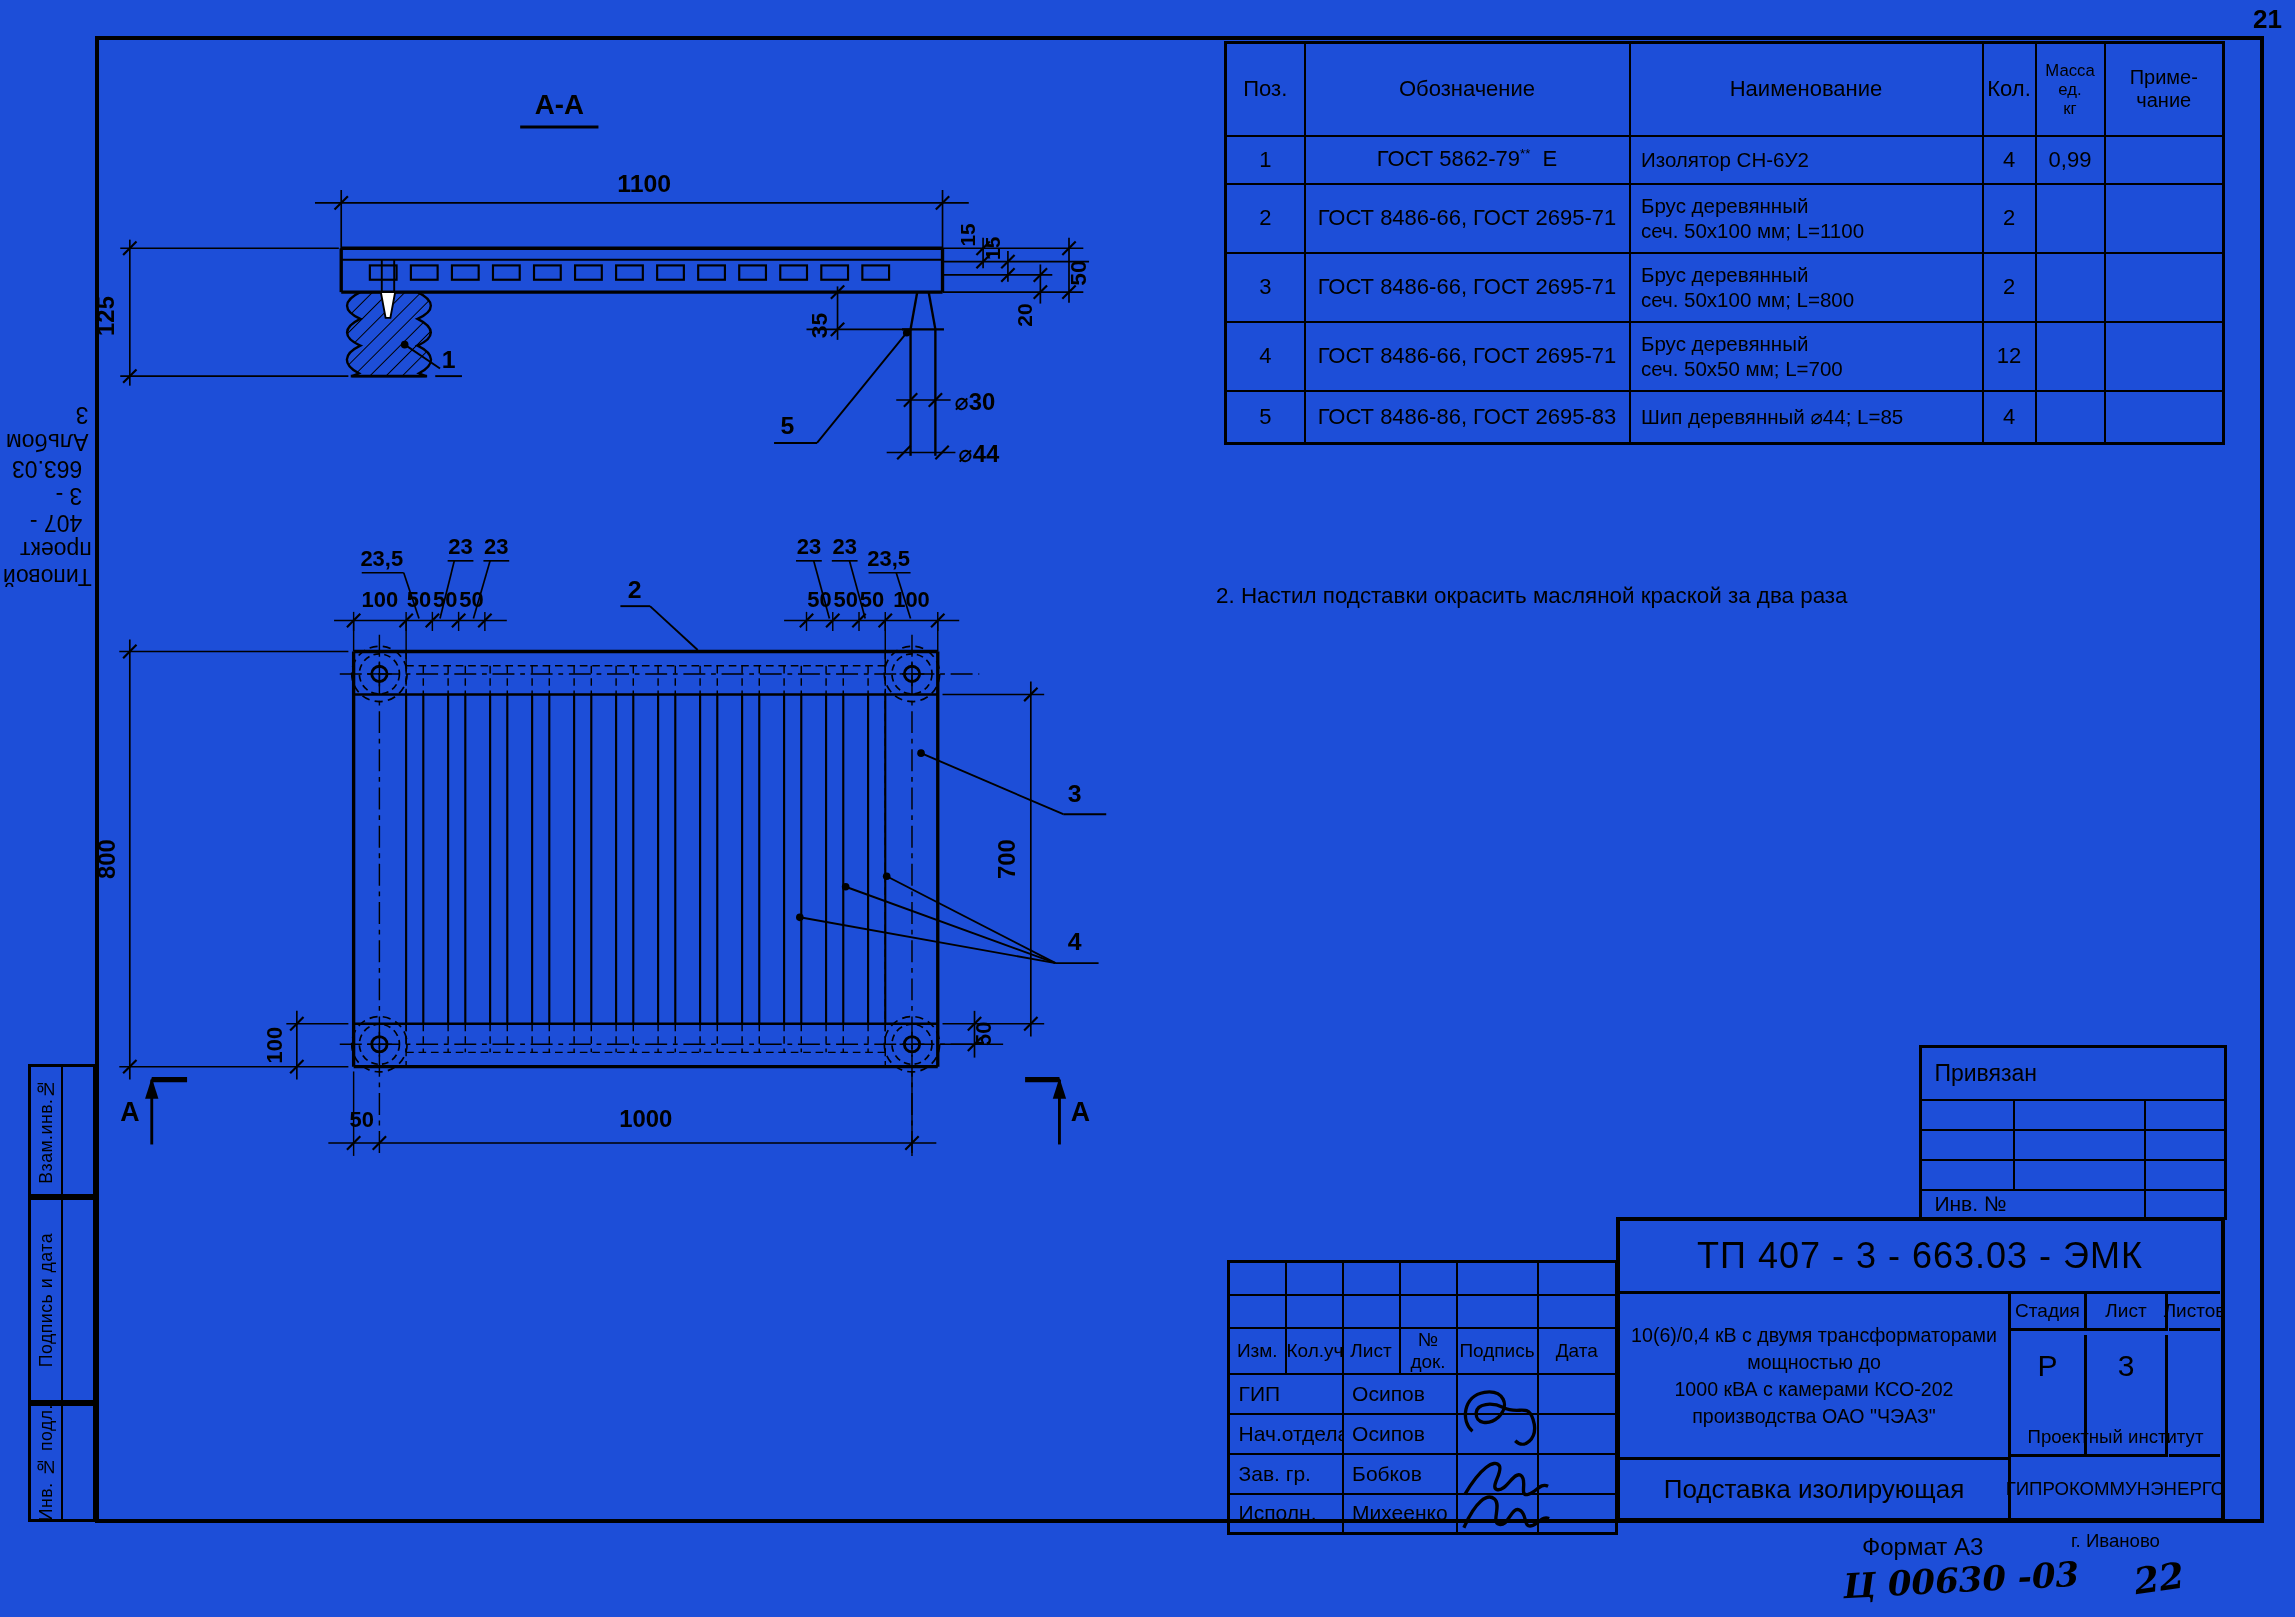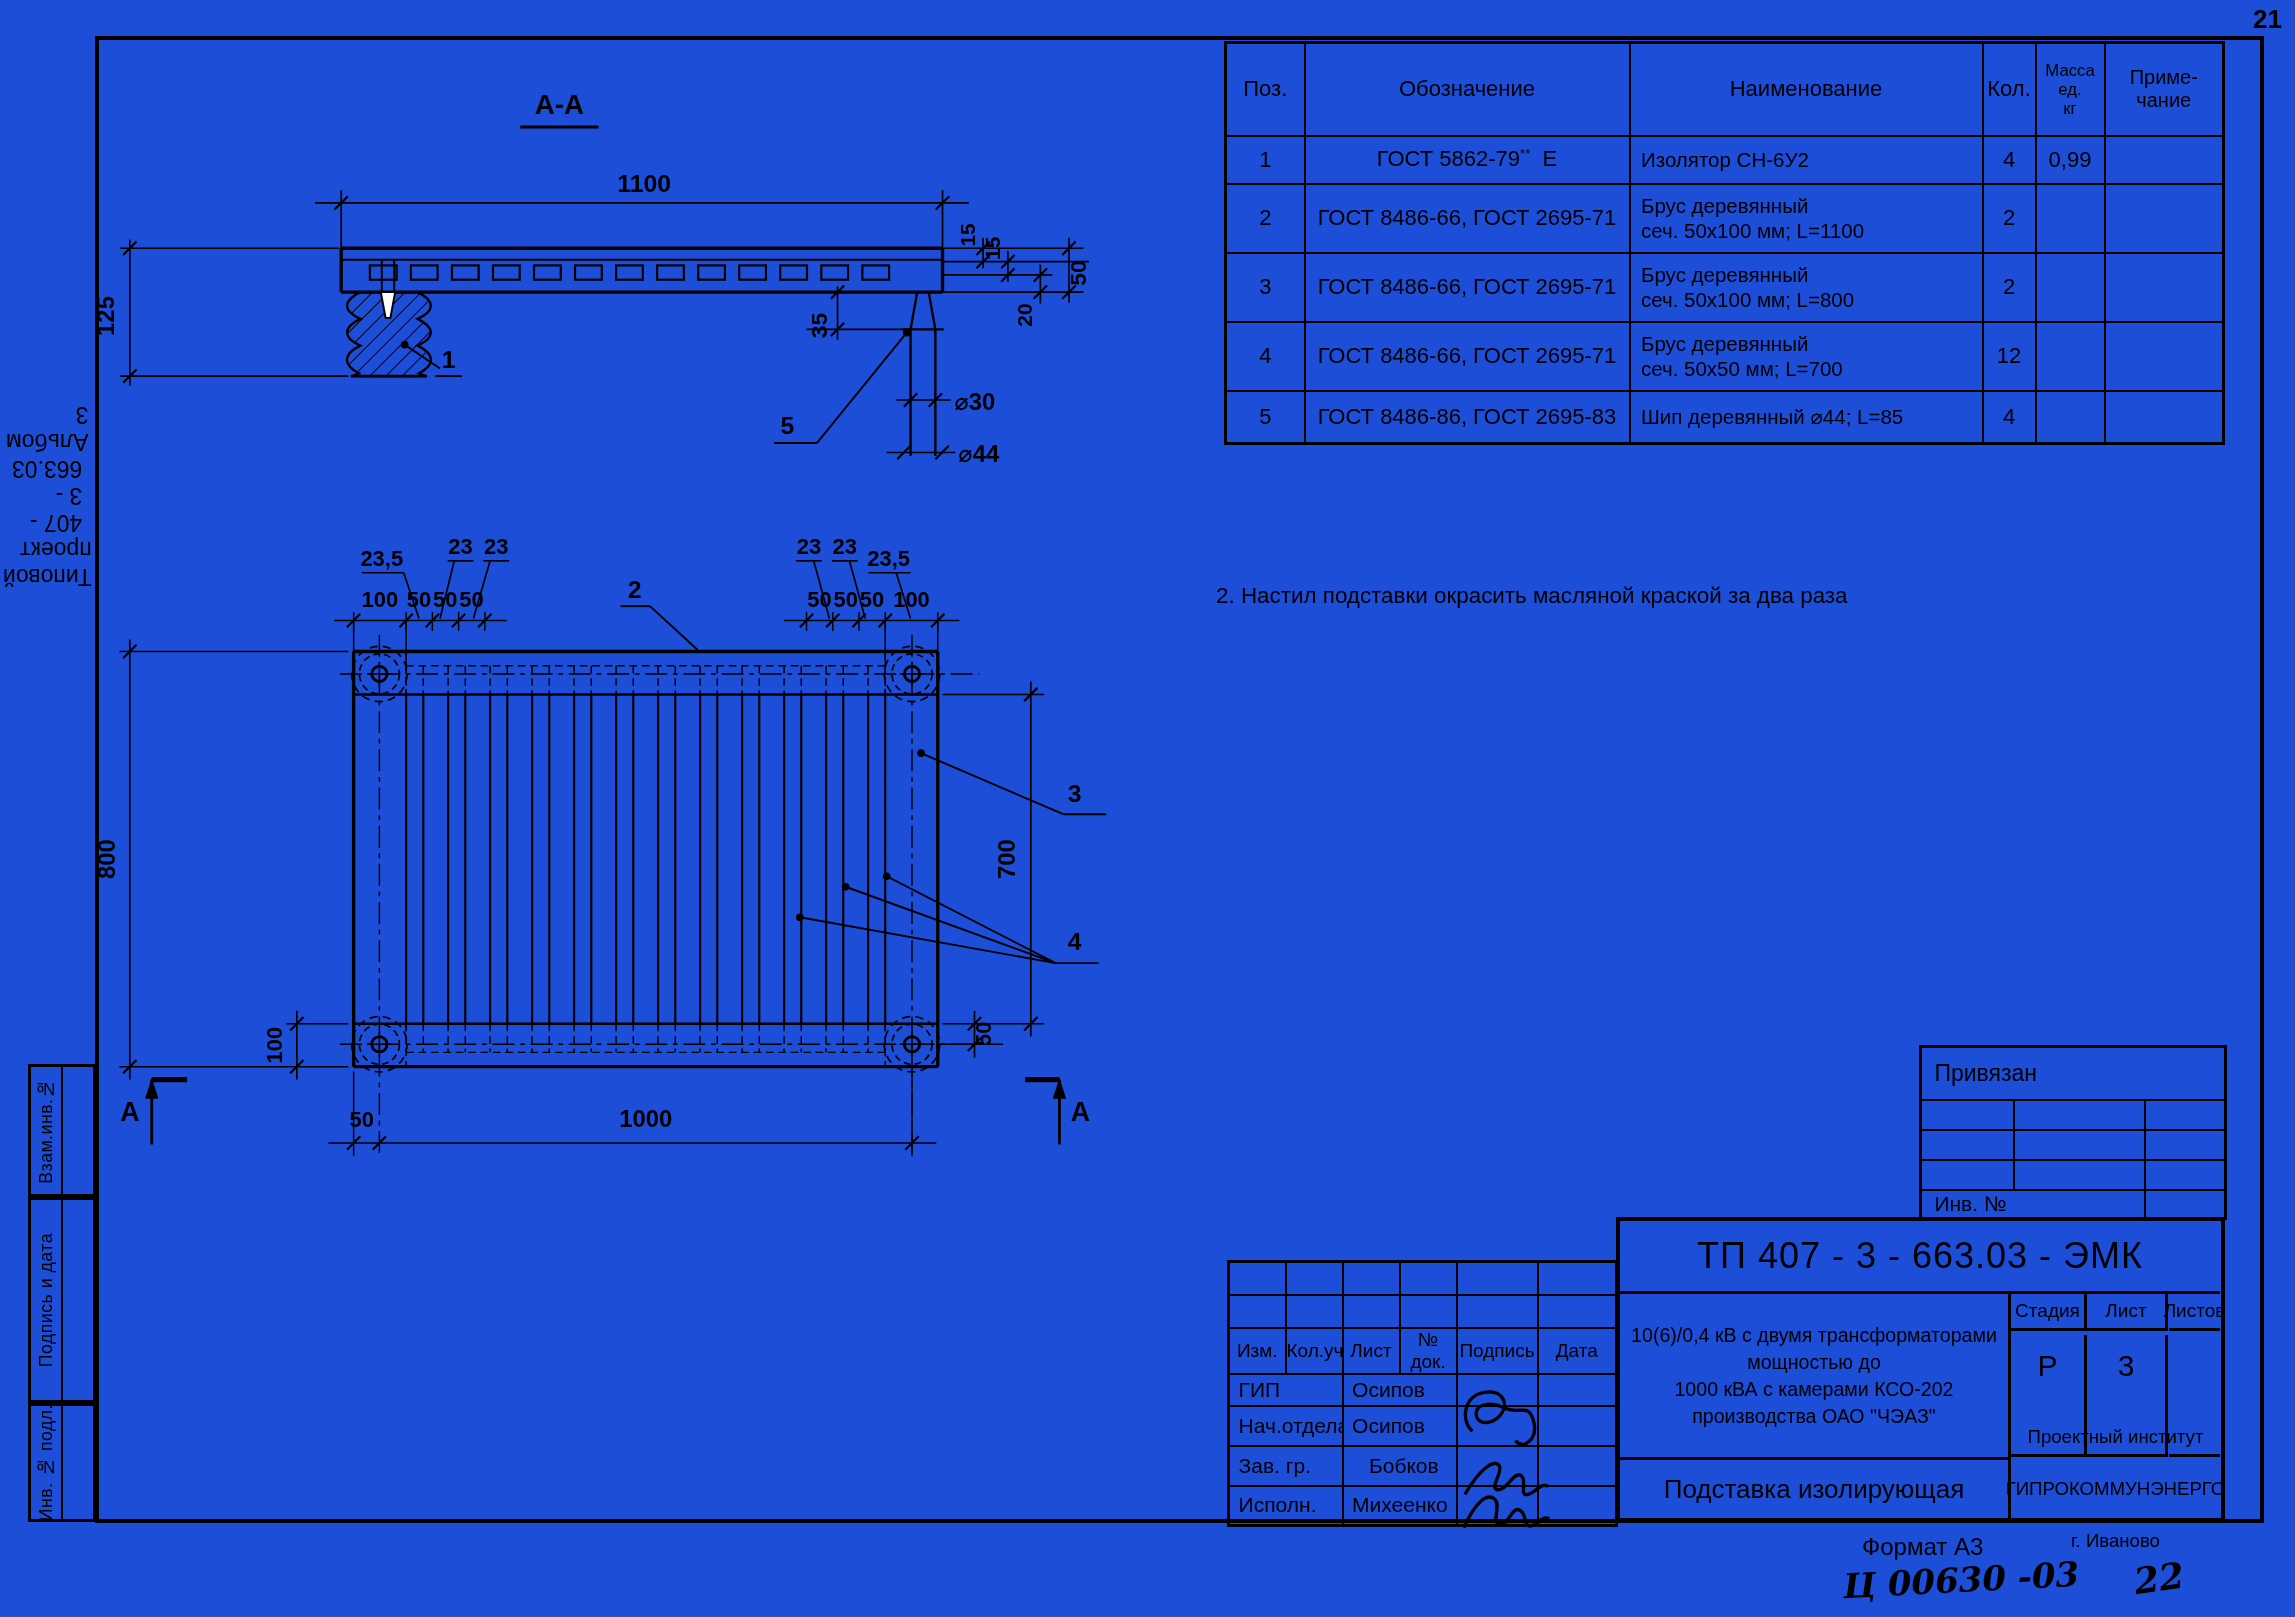--- a/index.html
+++ b/index.html
@@ -200,35 +200,35 @@
           <td></td>
         </tr>
     <tr style="height:32px;font-size:19px;margin-left:25px;">
       <td>Изм.</td>
       <td>Кол.уч</td>
       <td>Лист</td>
       <td>№ док.</td>
       <td>Подпись</td>
       <td>Дата</td>
     </tr>
-    <tr style="height:32px;font-size:21px;">
+    <tr style="height:40px;font-size:21px;">
       <td colspan="2" style="text-align:left;padding-left:8.6px;">ГИП</td>
       <td colspan="2" style="text-align:left;padding-left:8.6px;">Осипов</td>
       <td></td>
           <td></td>
     </tr>
     <tr style="height:40px;font-size:21px;">
       <td colspan="2" style="text-align:left;padding-left:8.6px;">Нач.отдела</td>
       <td colspan="2" style="text-align:left;padding-left:8.6px;">Осипов</td>
       <td></td>
           <td></td>
     </tr>
     <tr style="height:40px;font-size:21px;">
       <td colspan="2" style="text-align:left;padding-left:8.6px;">Зав. гр.</td>
-      <td colspan="2" style="text-align:center;padding-left:8.6px;">Бобков</td>
+      <td colspan="2" style="text-align:left;padding-left:8.6px;">Бобков</td>
       <td></td>
           <td></td>
     </tr>
     <tr style="height:40px;font-size:21px;">
       <td colspan="2" style="text-align:left;padding-left:8.6px;">Исполн.</td>
       <td colspan="2" style="text-align:left;padding-left:8.6px;">Михеенко</td>
       <td></td>
           <td></td>
     </tr>
   </tbody>

